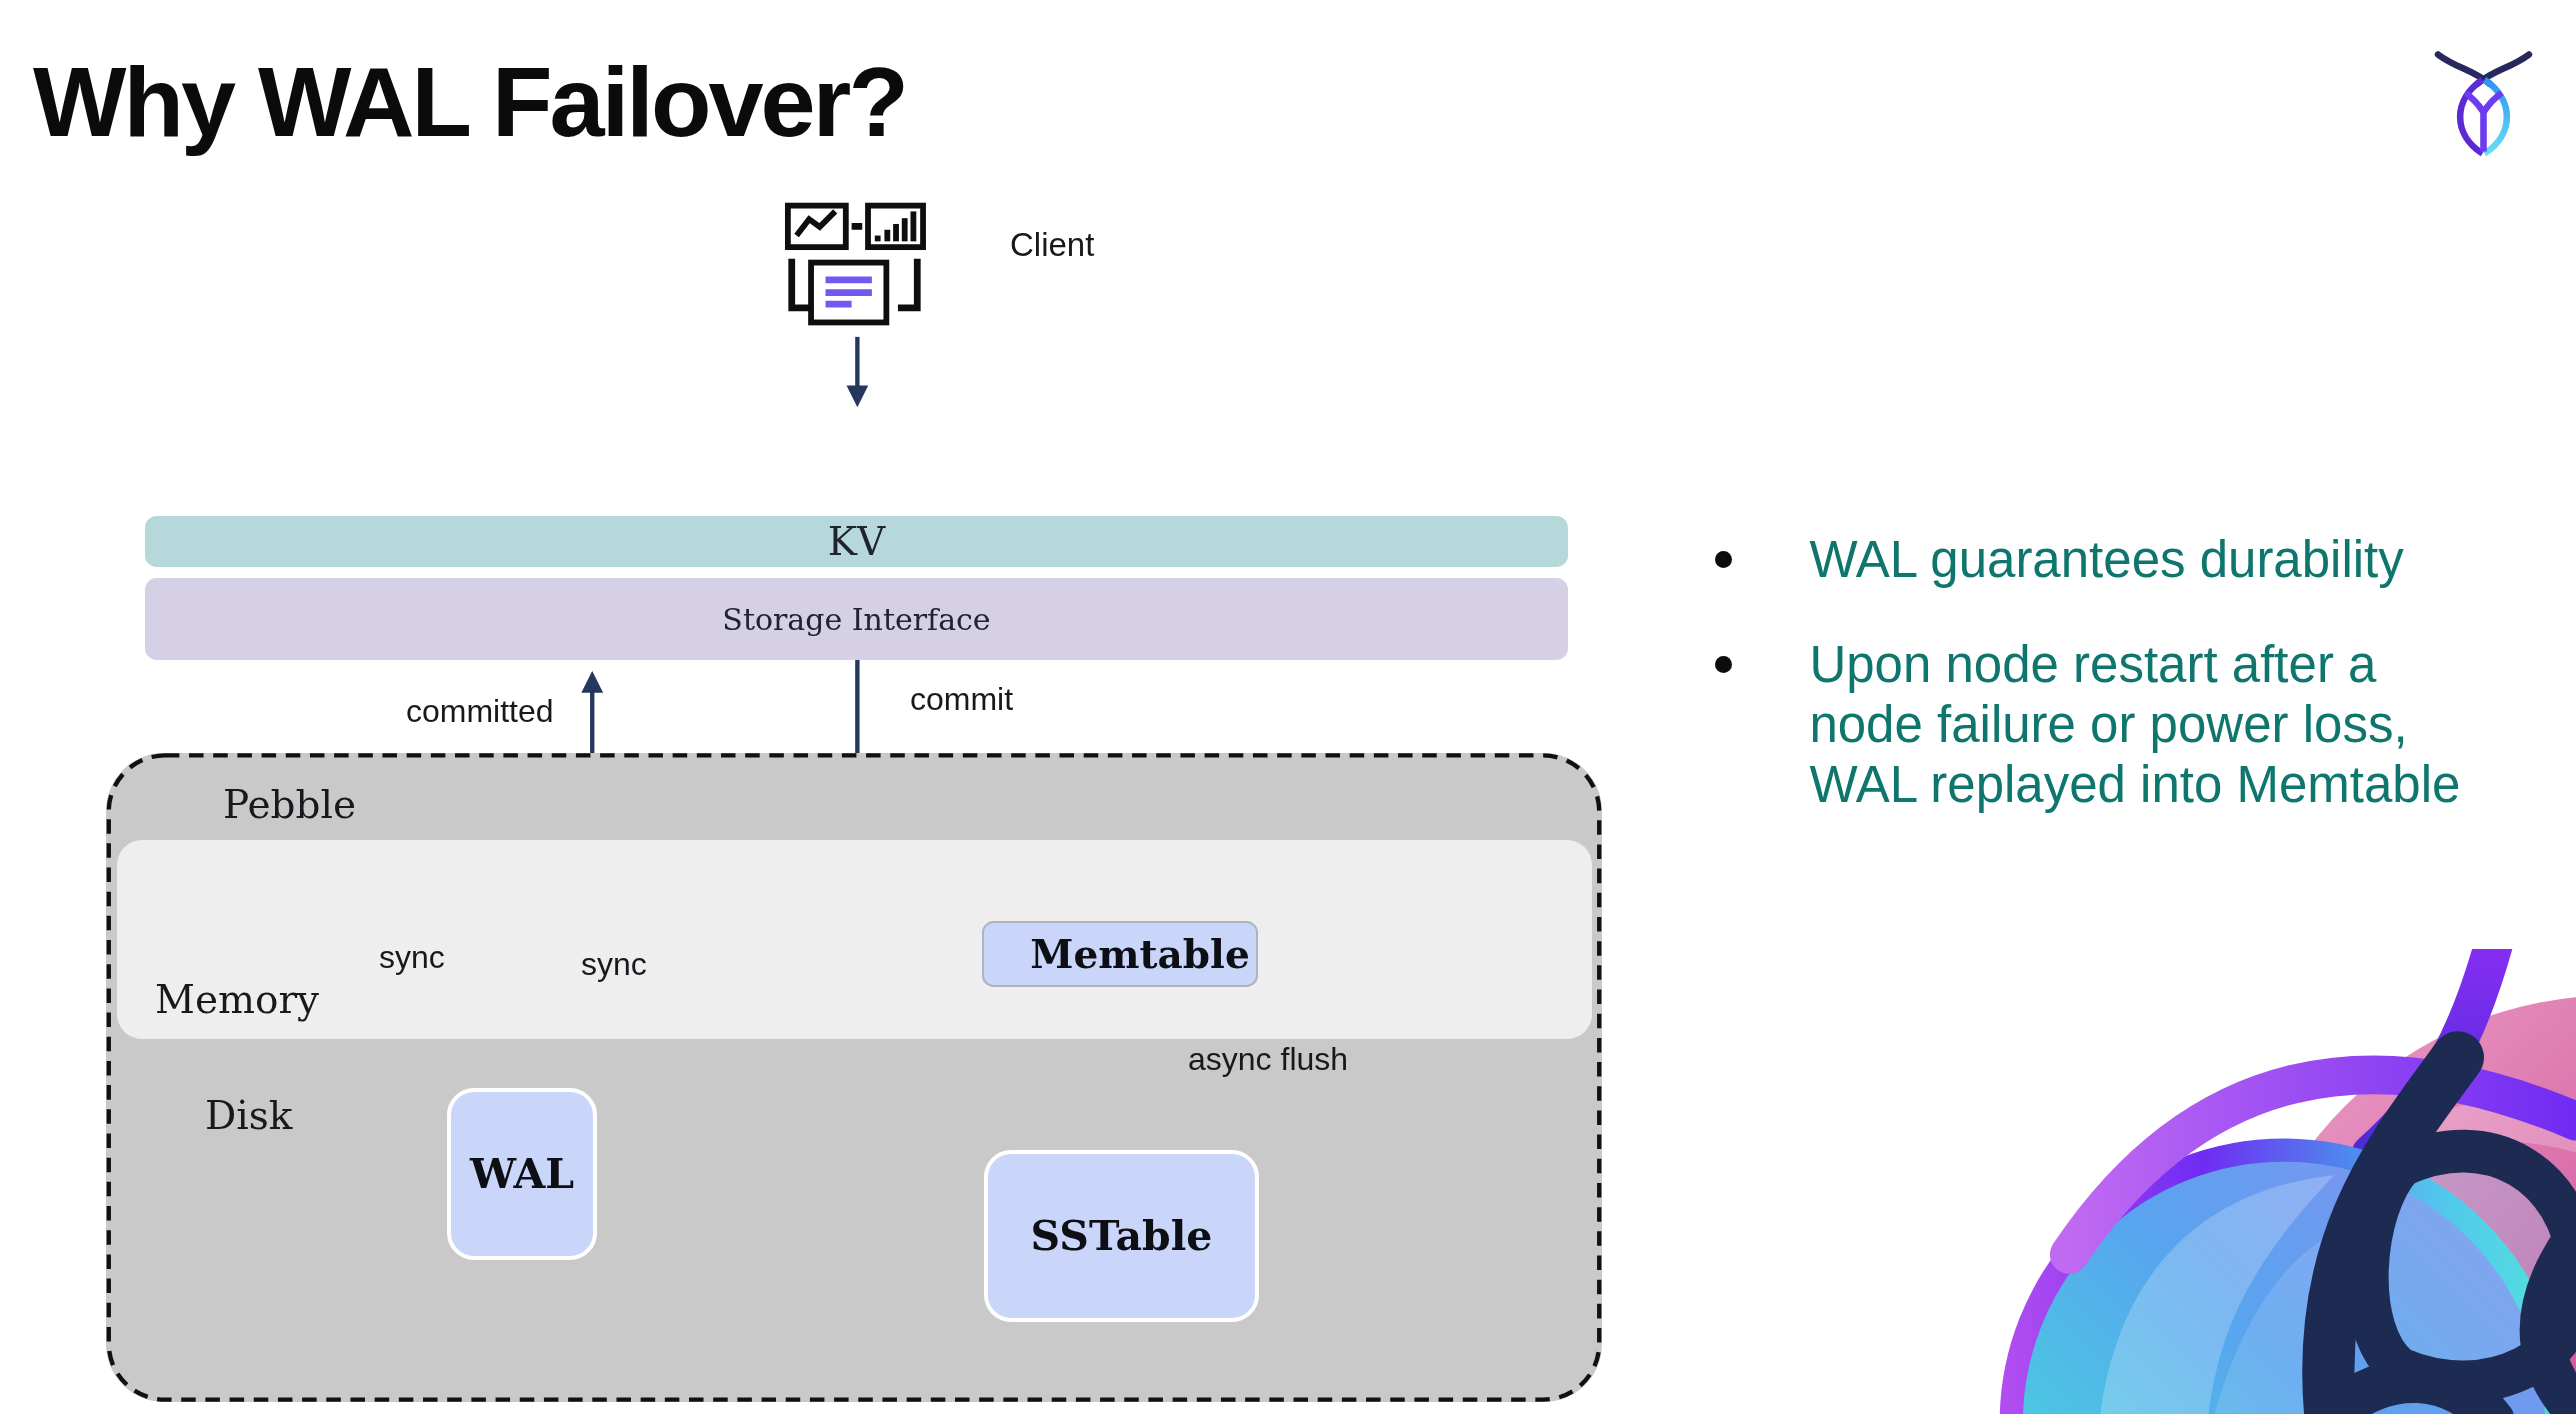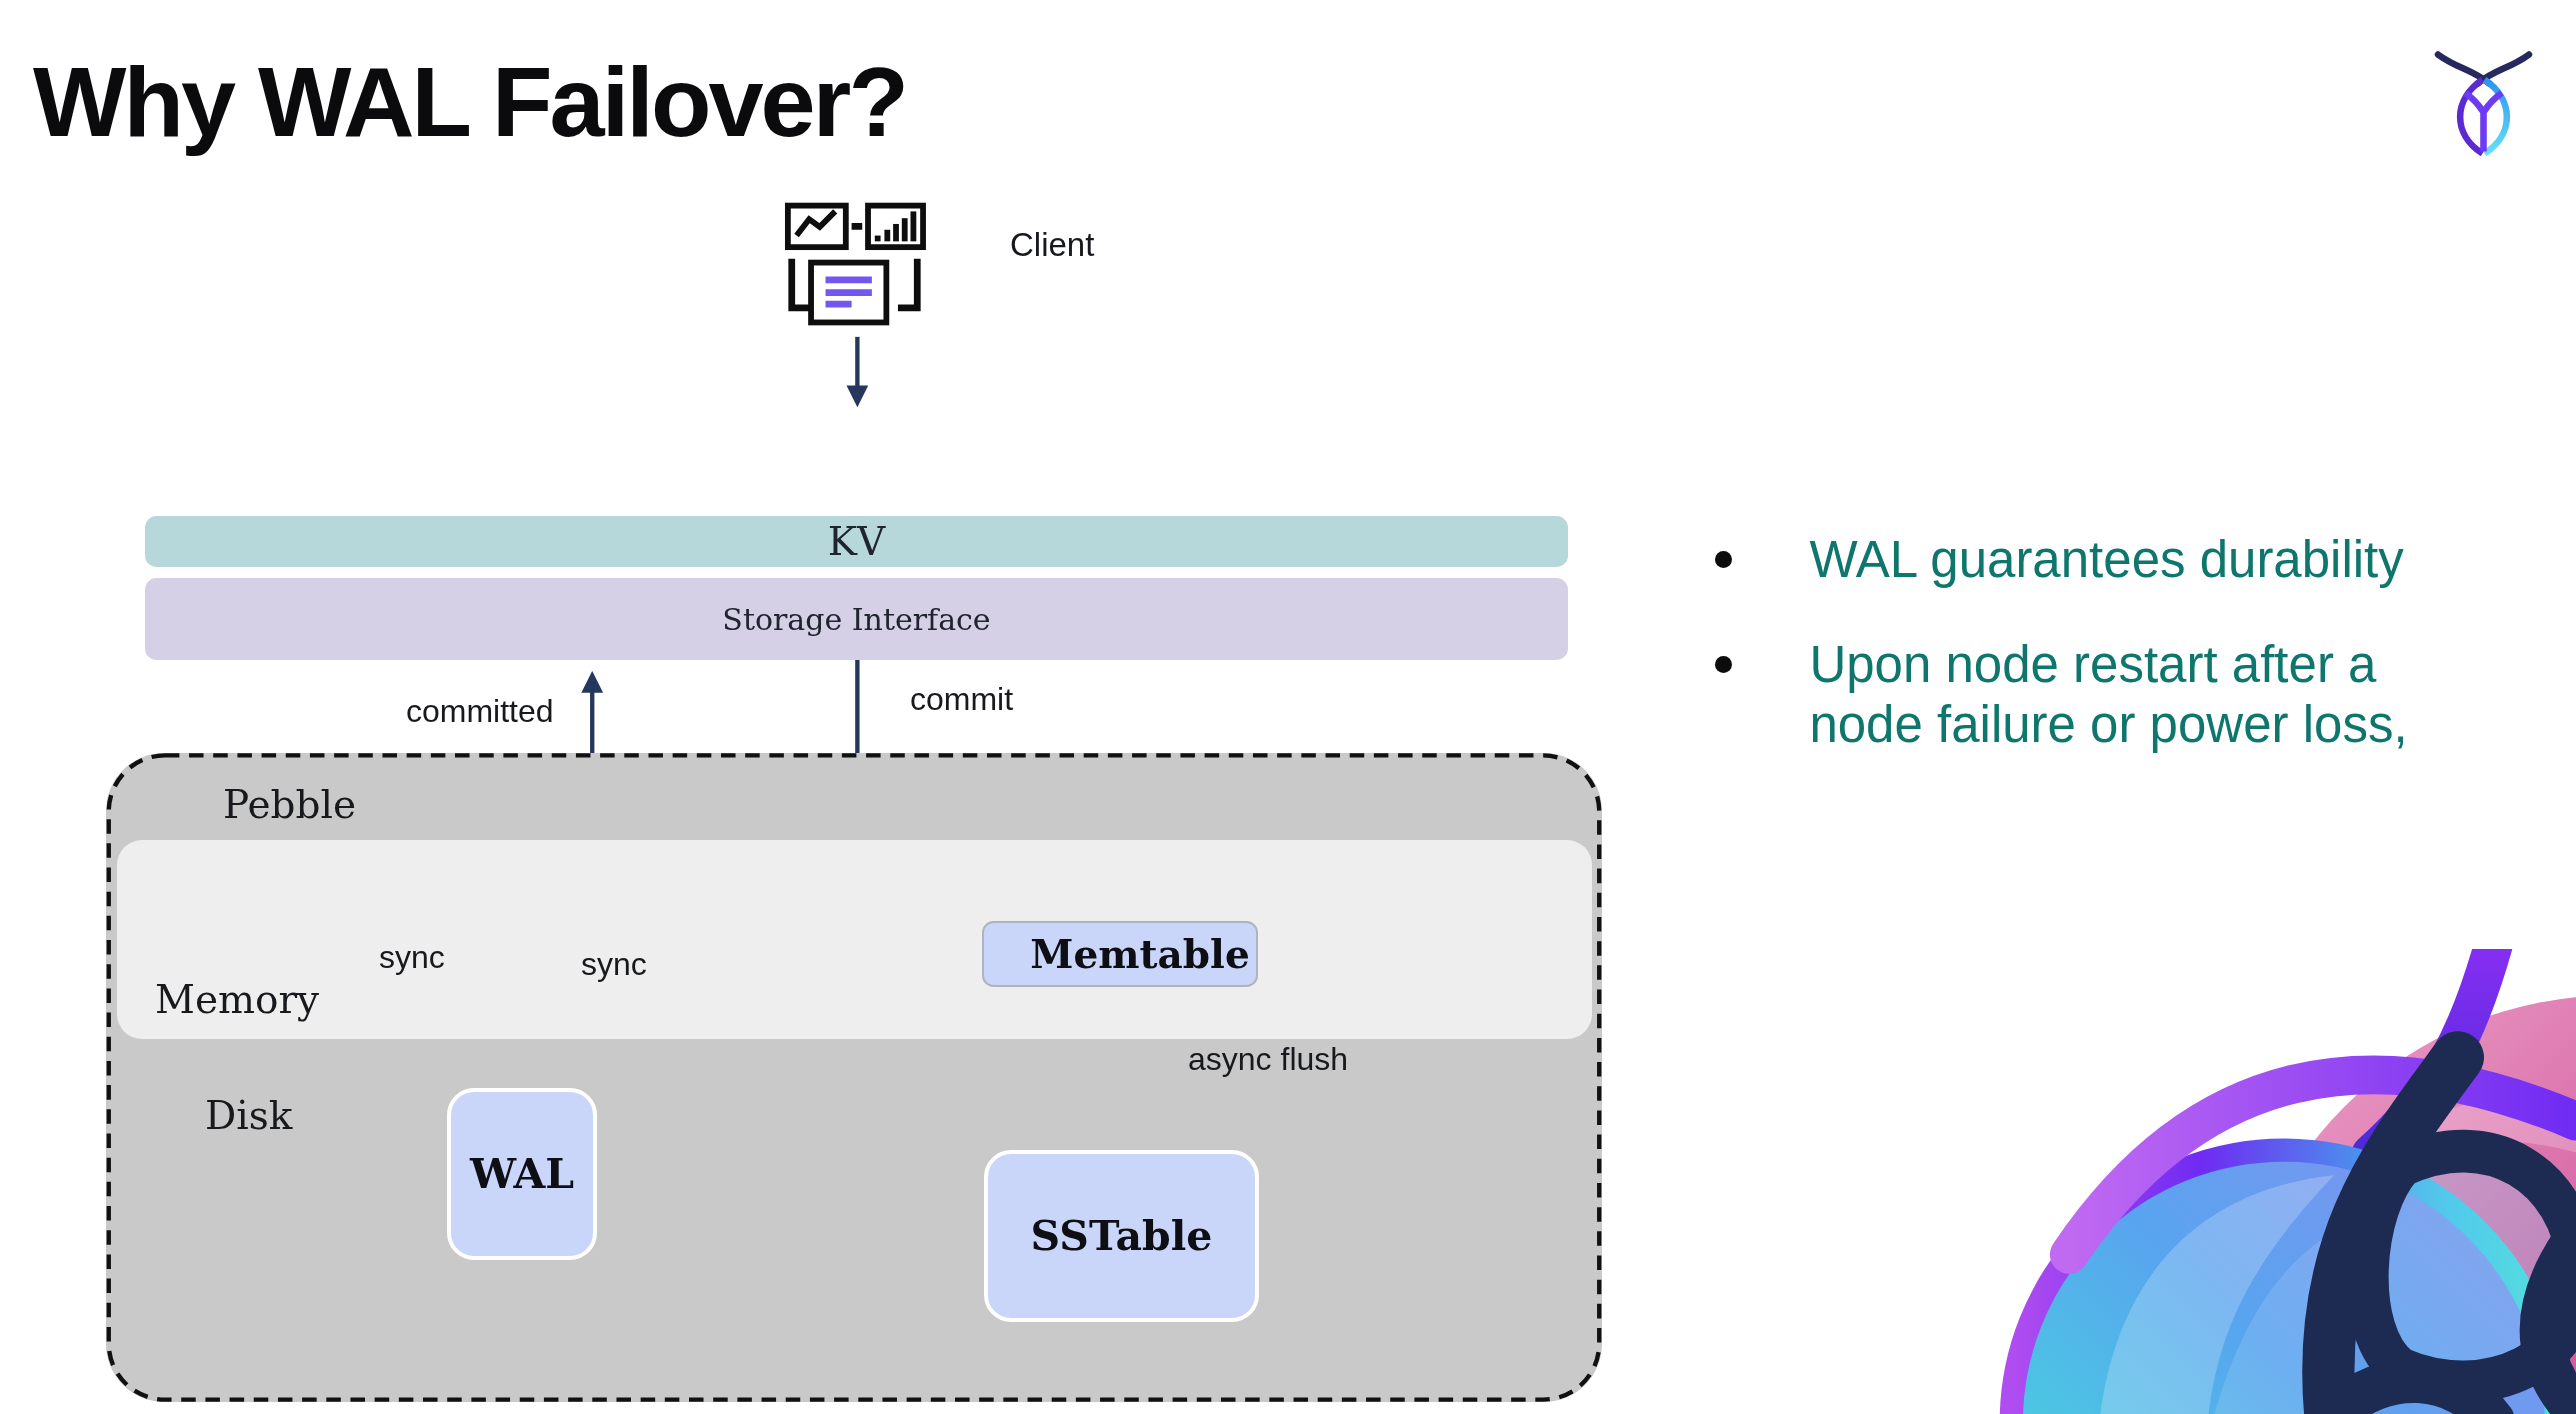--- a/index.html
+++ b/index.html
@@ -161,20 +161,21 @@
       <div class="bullet-dot"></div>
       <div class="bullet-text sans">
         <span>WAL guarantees durability</span>
       </div>
     </div>
     <div class="bullet-row">
       <div class="bullet-dot"></div>
       <div class="bullet-text sans">
         <span>Upon node restart after a</span>
         <span>node failure or power loss,</span>
+        <span>WAL replayed into Memtable</span>
       </div>
     </div>
   </div>
 
   <svg class="abs decoration" width="621" height="466" viewBox="0 0 642 482">
     <defs>
       <linearGradient id="g-pink" x1="0" y1="0" x2="1" y2="1">
         <stop offset="0" stop-color="#eda6cb"></stop>
           <stop offset="0.55" stop-color="#cf4f97"></stop>
           <stop offset="1" stop-color="#b22d7c"></stop>

